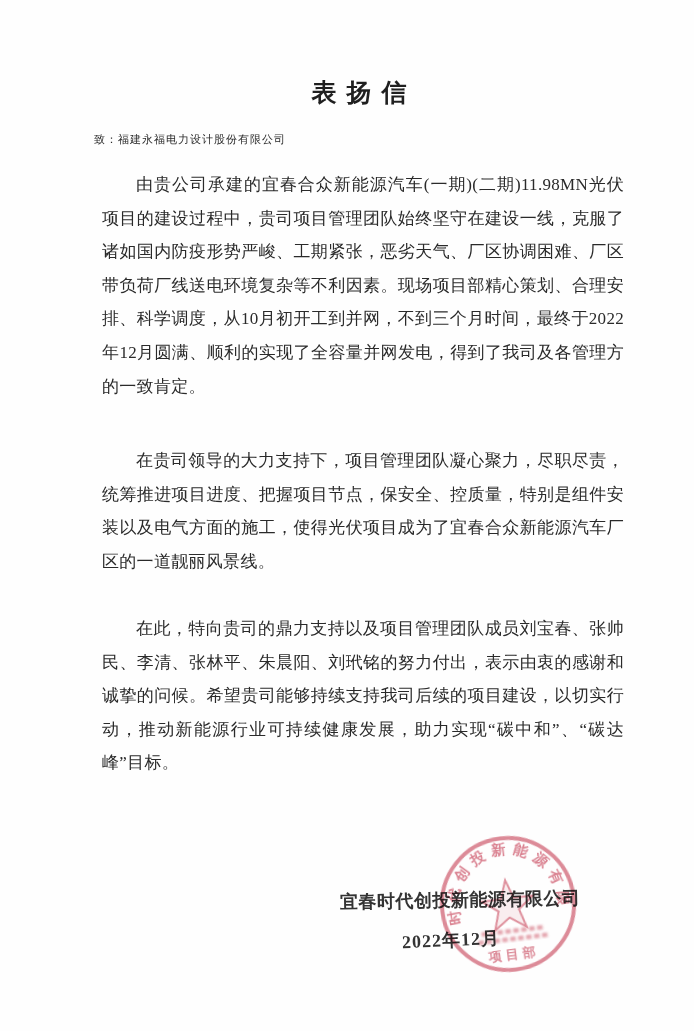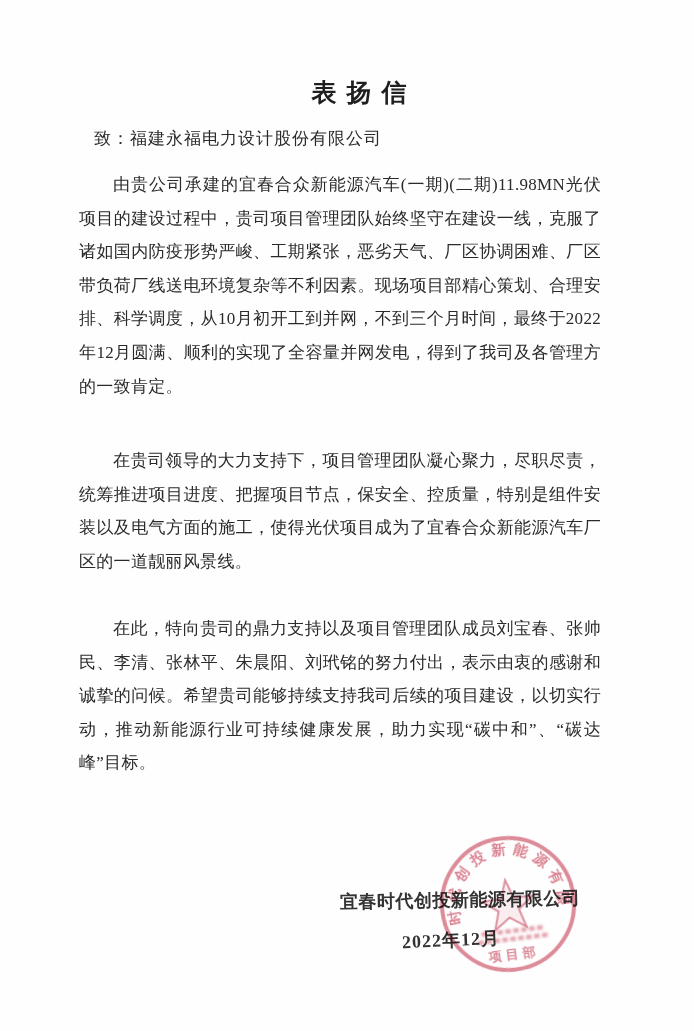--- a/index.html
+++ b/index.html
@@ -18,25 +18,25 @@
   .doc-title{
     position:absolute;top:76px;left:0;width:694px;
     margin:0;text-align:center;
     font-size:25px;font-weight:bold;letter-spacing:10px;
     text-indent:10px; 
     color:#1f1f1f;
     padding-left:12px;
   }
   .addressee{
     position:absolute;top:126px;left:94px;width:522px;
-    font-size:17px;line-height:26px;letter-spacing:1px;
+    font-size:11px;line-height:26px;letter-spacing:1px;
     color:#2a2a2a;
   }
   .para{
-    position:absolute;left:79px;width:522px;margin:0;
+    position:absolute;left:102px;width:522px;margin:0;
     font-size:17px;line-height:33.6px;
     text-align:justify;text-indent:2em;
     letter-spacing:0.3px;
     color:#2a2a2a;
   }
   .p1{top:168px;}
   .p2{top:444px;}
   .p3{top:612px;}
   .sig-company{
     position:absolute;top:888px;right:114px;

